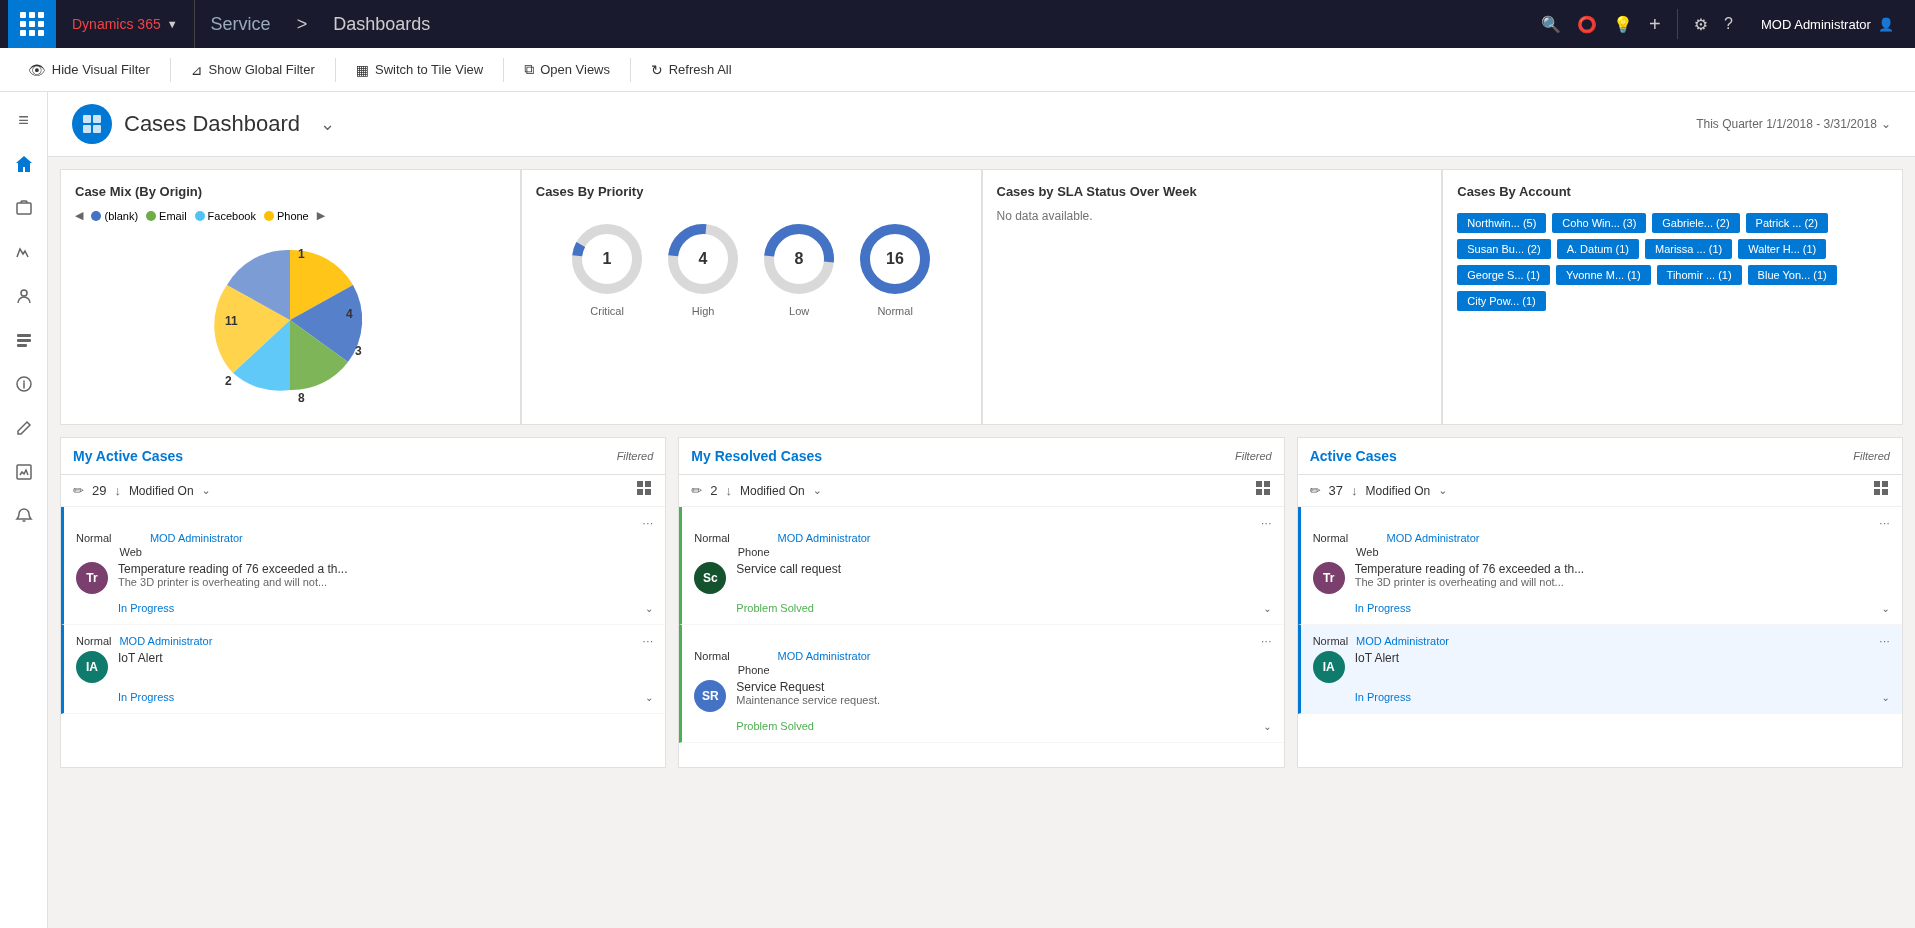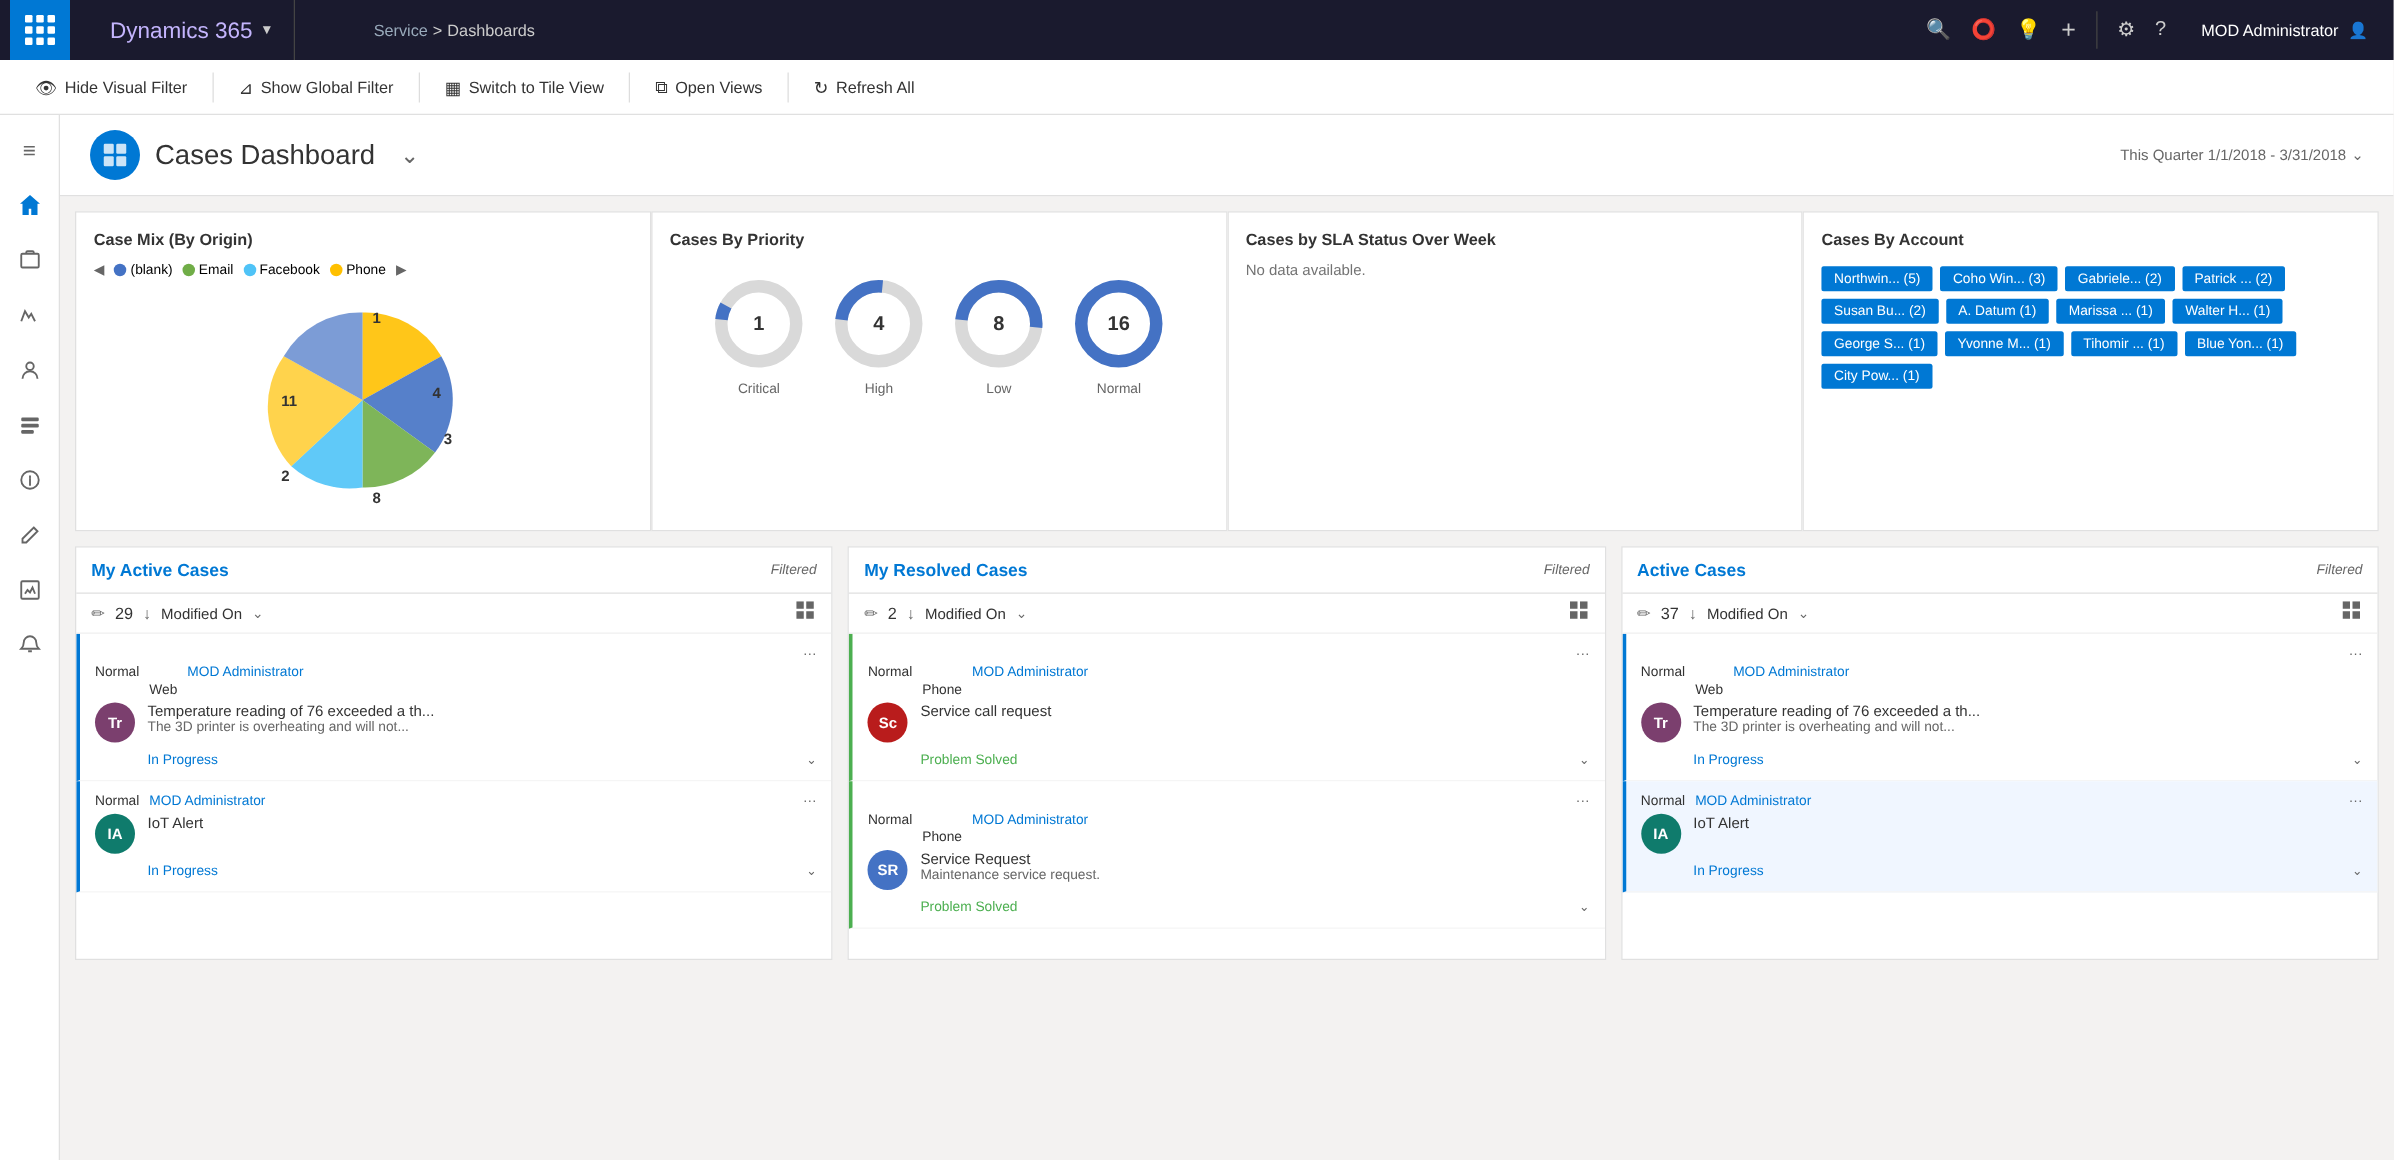--- a/index.html
+++ b/index.html
@@ -8,21 +8,21 @@
     
     .top-nav {
       display: flex; align-items: center; background: #1a1a2e; height: 48px;
       color: white; padding: 0 8px; gap: 0;
     }
     .top-nav-apps { background: #0078d4; width: 48px; height: 48px; display: flex; align-items: center; justify-content: center; cursor: pointer; flex-shrink: 0; }
     .waffle-icon { display: grid; grid-template-columns: repeat(3,6px); gap: 3px; }
     .waffle-dot { width: 6px; height: 6px; background: white; border-radius: 1px; }
     .top-nav-d365 { display: flex; align-items: center; gap: 6px; padding: 0 16px; border-right: 1px solid #444; height: 100%; font-size: 15px; }
     .top-nav-title { padding: 0 20px; font-size: 16px; font-weight: 400; border-right: 1px solid #444; height: 100%; display: flex; align-items: center; }
-    .top-nav-breadcrumb { display: flex; align-items: center; gap: 4px; padding: 0 16px; color: #ccc; font-size: 13px; margin-left: 47px; }
+    .top-nav-breadcrumb { display: flex; align-items: center; gap: 26px; padding: 0 16px; color: #ccc; font-size: 18px; }
     .top-nav-right { margin-left: auto; display: flex; align-items: center; gap: 16px; }
     .top-nav-user { display: flex; align-items: center; gap: 8px; padding: 0 12px; font-size: 13px; }
 
     
     .toolbar {
       display: flex; align-items: center; background: #fff; height: 44px; border-bottom: 1px solid #e0e0e0;
       padding: 0 16px; gap: 4px;
     }
     .toolbar-btn {
       display: flex; align-items: center; gap: 6px; padding: 6px 12px; border: none; background: none;
@@ -111,21 +111,21 @@
         <div class="waffle-dot"></div>
       <div class="waffle-dot"></div>
         <div class="waffle-dot"></div>
         <div class="waffle-dot"></div>
       <div class="waffle-dot"></div>
         <div class="waffle-dot"></div>
         <div class="waffle-dot"></div>
     </div>
   </div>
   <div class="top-nav-d365">
-    <span style="color:#c4b5fd;font-size:18px;margin-left:16px;">Dynamics 365</span>
+    <span style="color:#ef4444;font-size:14px;">Dynamics 365</span>
     <span style="color:#ccc;font-size:11px;">▼</span>
   </div>
   <div class="top-nav-breadcrumb">
     <span style="cursor:pointer;color:#9ab;">Service</span>
     <span>&gt;</span>
     <span style="color:#ccc;">Dashboards</span>
   </div>
   <div class="top-nav-right">
     <span style="color:#ccc;font-size:16px;cursor:pointer;">🔍</span>
     <span style="color:#ccc;font-size:16px;cursor:pointer;">⭕</span>
@@ -450,21 +450,21 @@
         <div class="case-list">
 
           <div class="case-item left-border-green">
             <div class="case-meta">
               <span class="case-priority">Normal</span>
               <span class="case-channel">Phone</span>
               <span class="case-owner">MOD Administrator</span>
               <span class="case-more">···</span>
             </div>
             <div class="case-body">
-              <div class="case-avatar" style="background:#b91c1c;">Sc</div>
+              <div class="case-avatar" style="background:#14532d;">Sc</div>
               <div class="case-info">
                 <div class="case-title-text" style="cursor:pointer;">Service call request</div>
               </div>
             </div>
             <div class="case-status">
               <span class="case-status-text" style="color:#4caf50;">Problem Solved</span>
               <span class="case-status-chevron">⌄</span>
             </div>
           </div>
 

